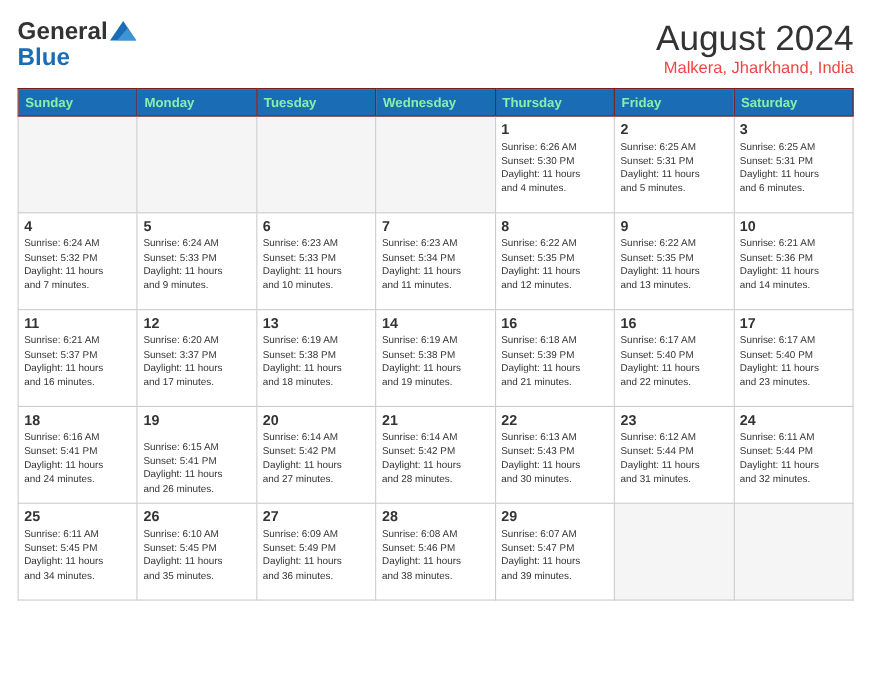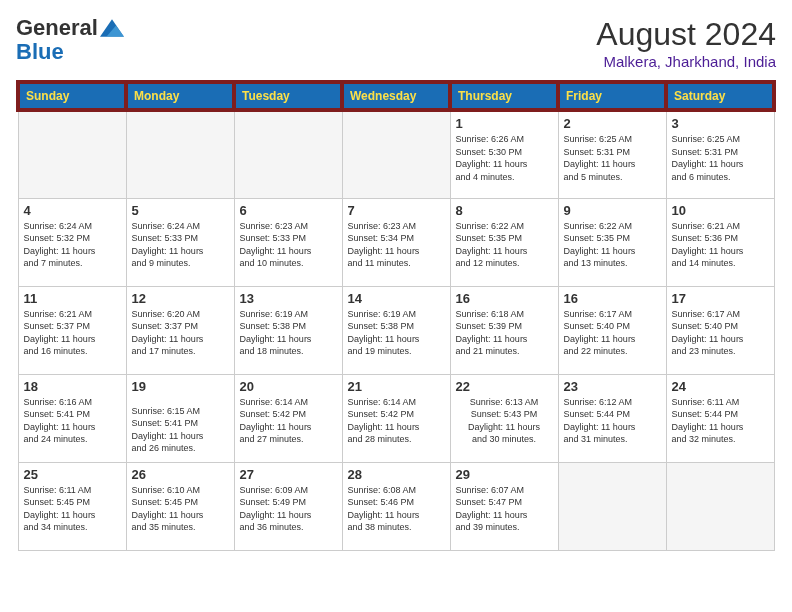--- a/index.html
+++ b/index.html
@@ -40,35 +40,35 @@
     .title-block {
       text-align: right;
     }
     .main-title {
       font-size: 32px;
       font-weight: normal;
       color: #333;
     }
     .subtitle {
       font-size: 15px;
-      color: #4c1d95;
+      color: #ef4444;
     }
     .calendar {
       width: 100%;
       border-collapse: collapse;
       table-layout: fixed;
     }
     .calendar th {
       background: #1a6db5;
-      color: #fde047;
+      color: #86efac;
       font-size: 12px;
       font-weight: bold;
       text-align: left;
       padding: 5px 6px;
-      border: 4px solid #7f1d1d;
+      border: 1px solid #7f1d1d;
     }
     .calendar td {
       border: 1px solid #ccc;
       vertical-align: top;
       padding: 4px 5px;
       font-size: 9.5px;
       color: #333;
       background: #fff;
       height: 88px;
     }
@@ -278,21 +278,21 @@
           </td>
           <td>
             <span class="day-num">21</span>
             <div class="day-info" style="white-space: pre-line;">Sunrise: 6:14 AM
 Sunset: 5:42 PM
 Daylight: 11 hours
 and 28 minutes.</div>
           </td>
           <td>
             <span class="day-num">22</span>
-            <div class="day-info" style="white-space: pre-line; text-align: center;">Sunrise: 6:13 AM
+            <div class="day-info" style="white-space: pre-line;">Sunrise: 6:13 AM
 Sunset: 5:43 PM
 Daylight: 11 hours
 and 30 minutes.</div>
           </td>
           <td>
             <span class="day-num">23</span>
             <div class="day-info" style="white-space: pre-line;">Sunrise: 6:12 AM
 Sunset: 5:44 PM
 Daylight: 11 hours
 and 31 minutes.</div>

